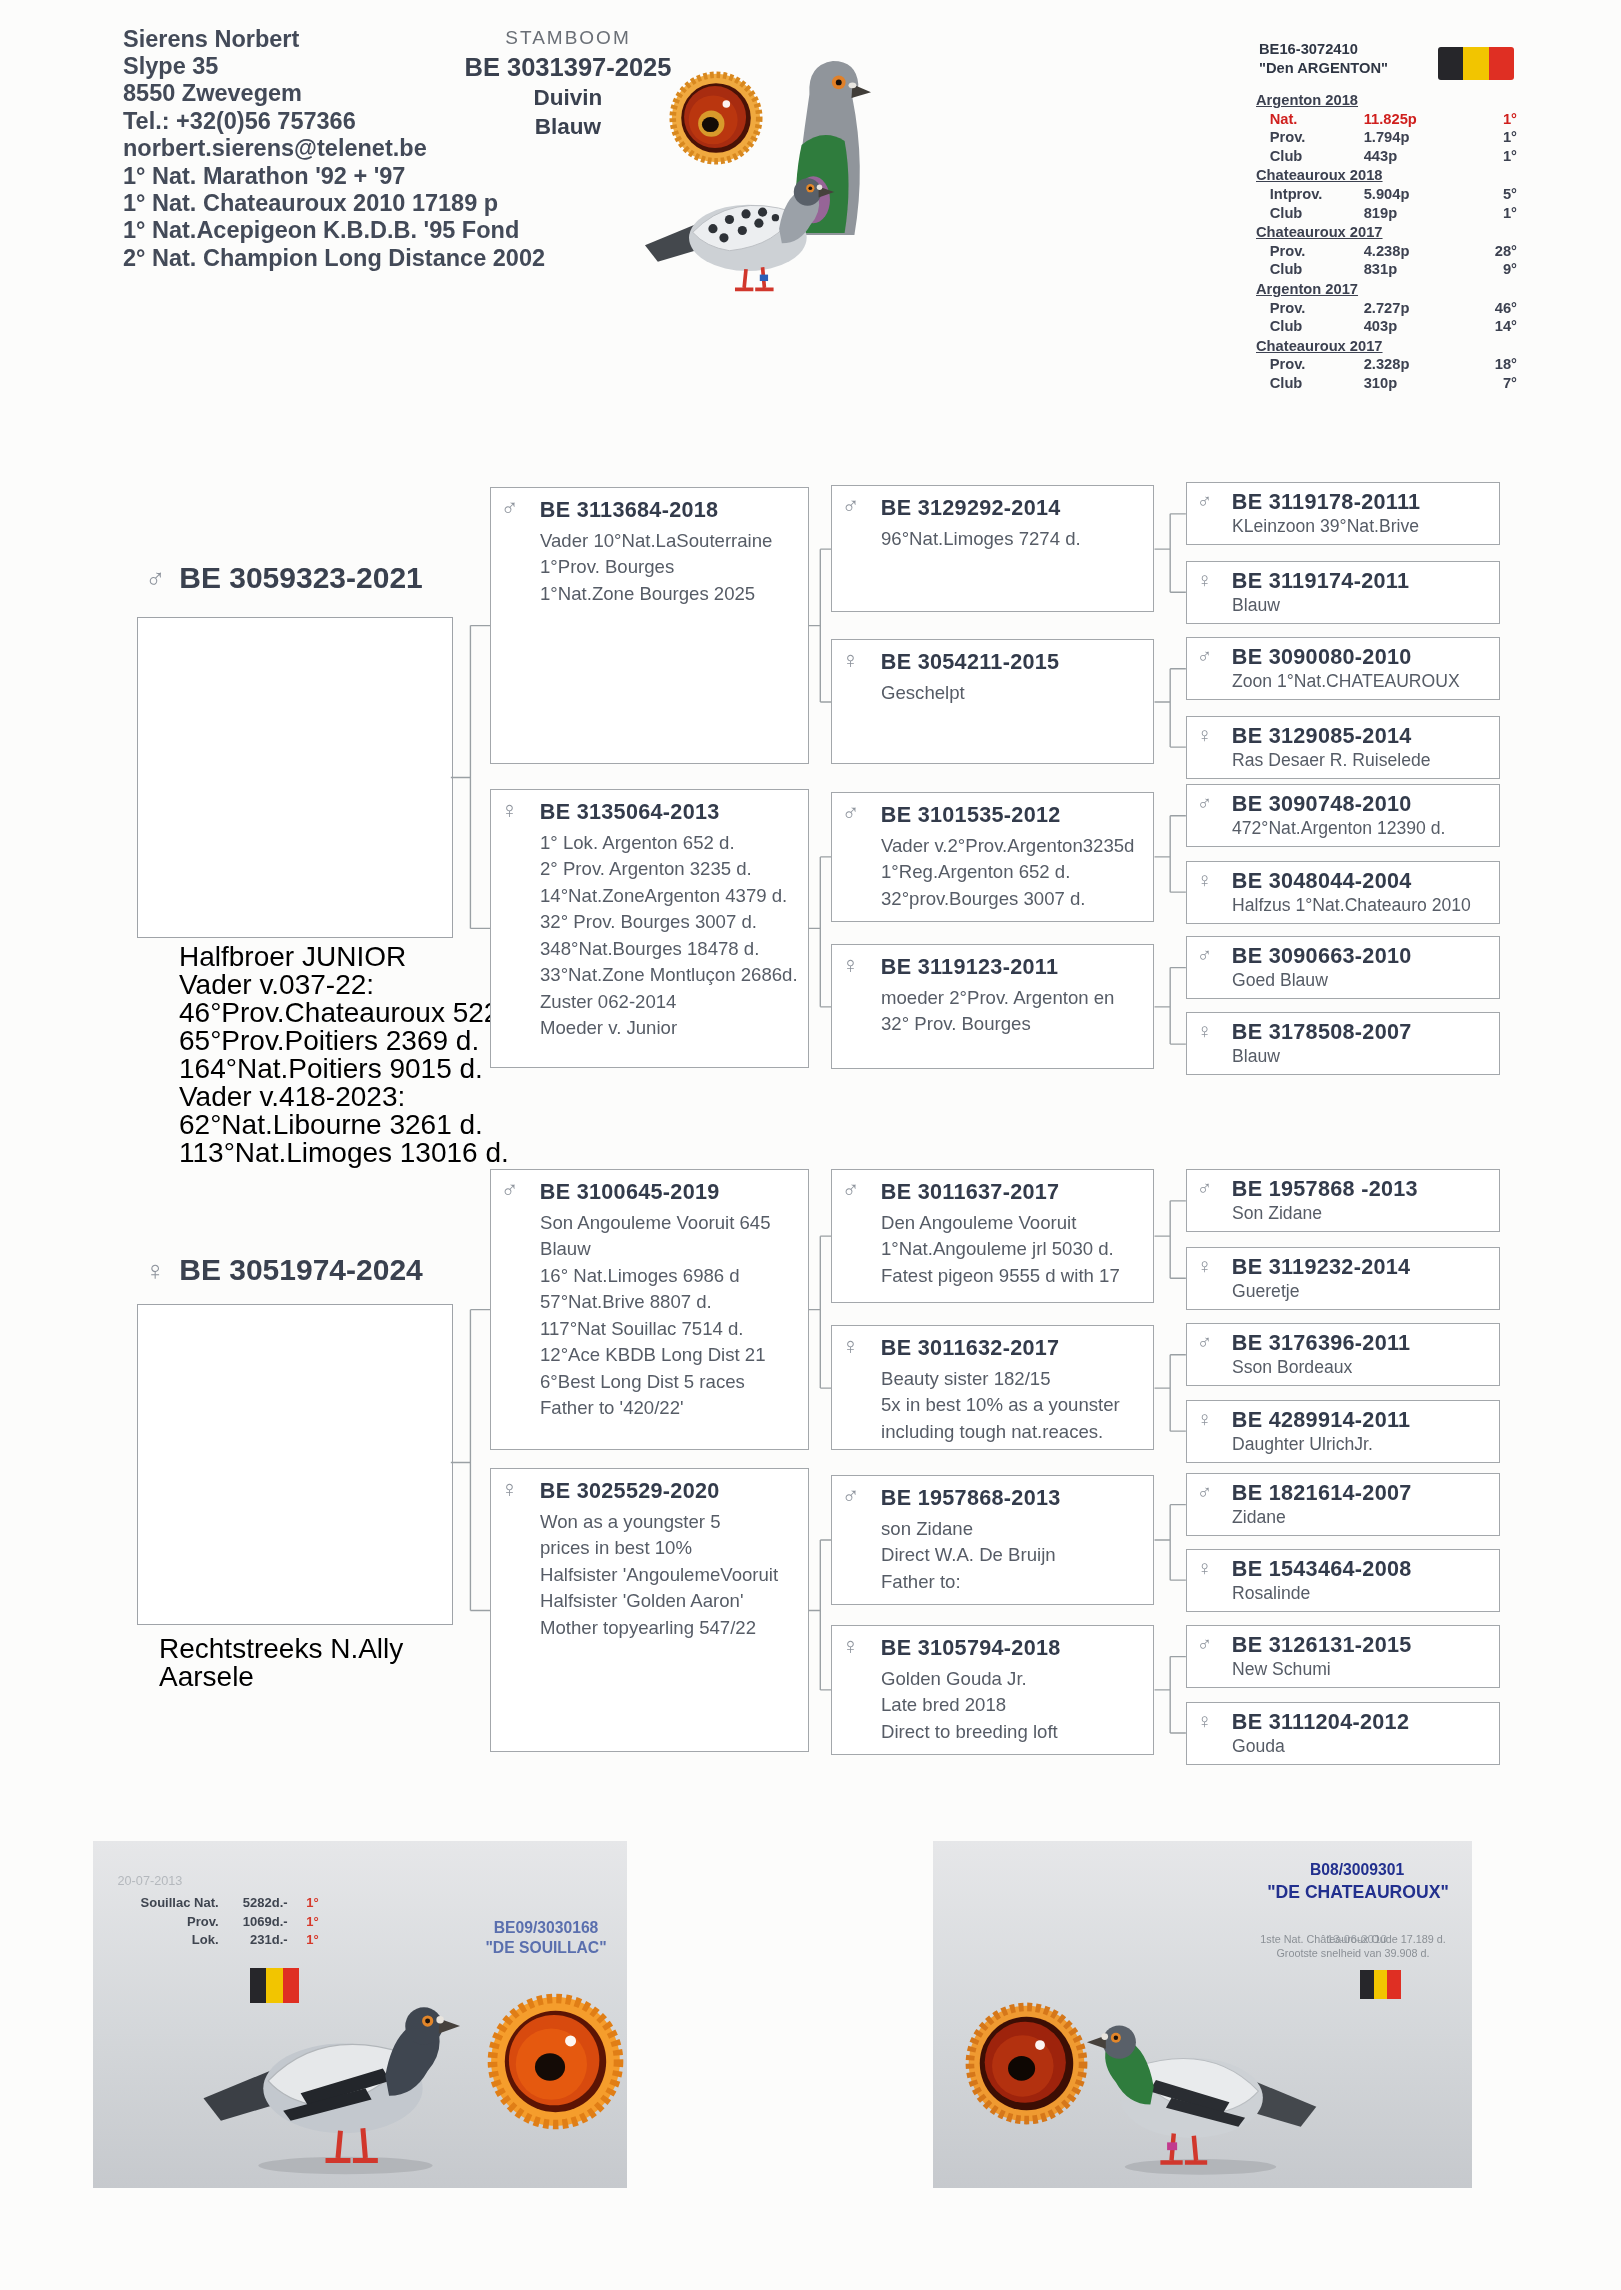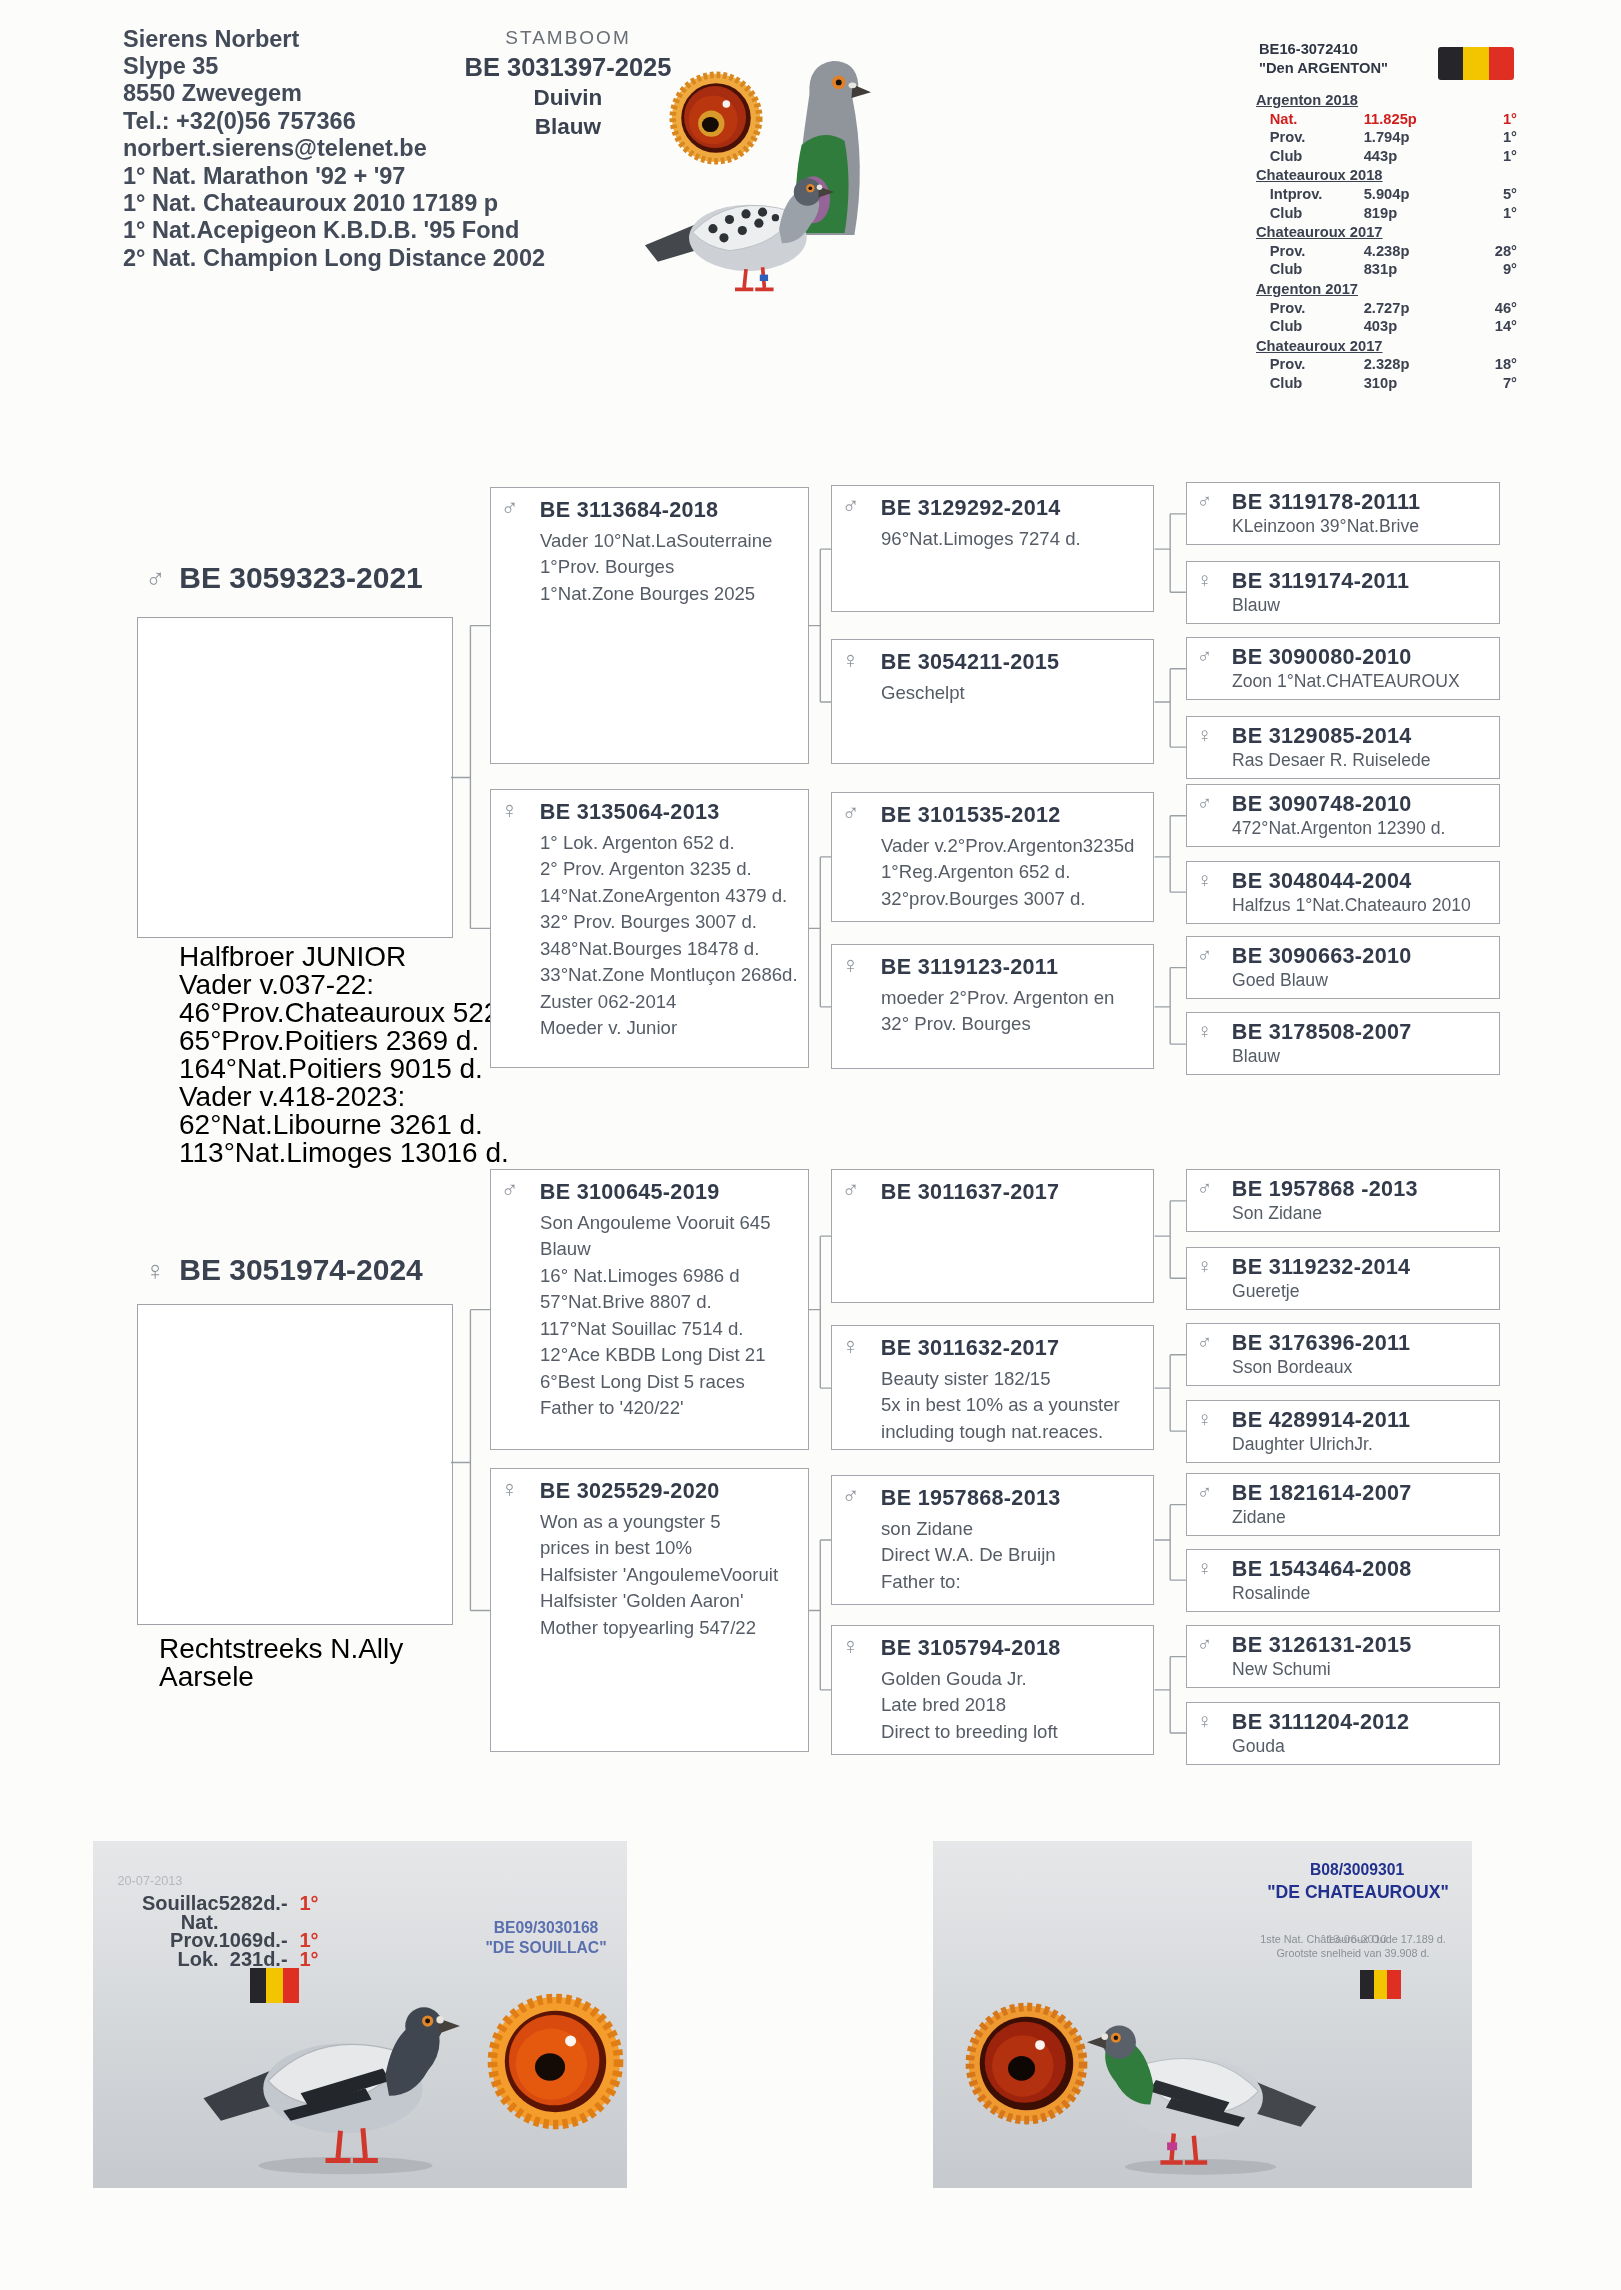--- a/index.html
+++ b/index.html
@@ -36,21 +36,21 @@
   .pbox .sexsym{font-size:23.5px;line-height:23.5px;width:39px;flex:none;}
   .pbox .ring{font-size:21.6px;font-weight:bold;color:#333b4b;letter-spacing:0.3px;}
   .plines{padding:4.9px 5.9px 0 49px;font-size:18.6px;color:#565c66;line-height:26.5px;}
   .p4 .head{padding-top:5.9px;}
   .p4 .sexsym{font-size:20.6px;width:35px;}
   .p4line{padding:1px 3.9px 0 45px;font-size:17.6px;color:#565c66;}
   .connectors{left:0;top:0;pointer-events:none;}
   
   .photo{position:absolute;background:linear-gradient(#e6e7e9 0%,#d4d7da 55%,#c6c9cd 100%);}
   .pdate{font-size:12.7px;color:#b4b8bd;}
-  .lres{font-size:20px;font-weight:bold;color:#3f4550;line-height:18.6px;width:206px;}
+  .lres{font-size:13px;font-weight:bold;color:#3f4550;line-height:18.6px;width:206px;}
   .lres .rrow{display:flex;}
   .lres .rl{flex:1;text-align:right;}
   .lres .rc{width:69px;text-align:right;}
   .lres .rp{width:31px;text-align:right;color:#d6382a;}
   .lring{font-size:15.7px;font-weight:bold;color:#5a6fae;text-align:center;}
   .lname{font-size:15.7px;font-weight:bold;color:#5a6fae;text-align:center;}
   .rring{font-size:15.7px;font-weight:bold;color:#22308e;text-align:center;}
   .rname{font-size:17.6px;font-weight:bold;color:#22308e;text-align:center;}
   .rdate{font-size:11.8px;color:#9aa0a7;text-align:center;}
   .rlines{font-size:10.8px;color:#8b9096;text-align:center;line-height:13.7px;}
@@ -311,20 +311,25 @@
       </div>
     <div class="plines">
         <div>moeder 2°Prov. Argenton en</div>
         <div>32° Prov. Bourges</div>
       </div>
   </div>
   <div class="pbox p3" style="top:1169px;height:134px">
     <div class="head">
         <span class="sexsym">♂</span>
         <span class="ring">BE 3011637-2017</span>
+      </div>
+    <div class="plines">
+        <div>Den Angouleme Vooruit</div>
+        <div>1°Nat.Angouleme jrl 5030 d.</div>
+        <div>Fatest pigeon 9555 d with 17</div>
       </div>
   </div>
   <div class="pbox p3" style="top:1325px;height:125px">
     <div class="head">
         <span class="sexsym">♀</span>
         <span class="ring">BE 3011632-2017</span>
       </div>
     <div class="plines">
         <div>Beauty sister 182/15</div>
         <div>5x in best 10% as a younster</div>

